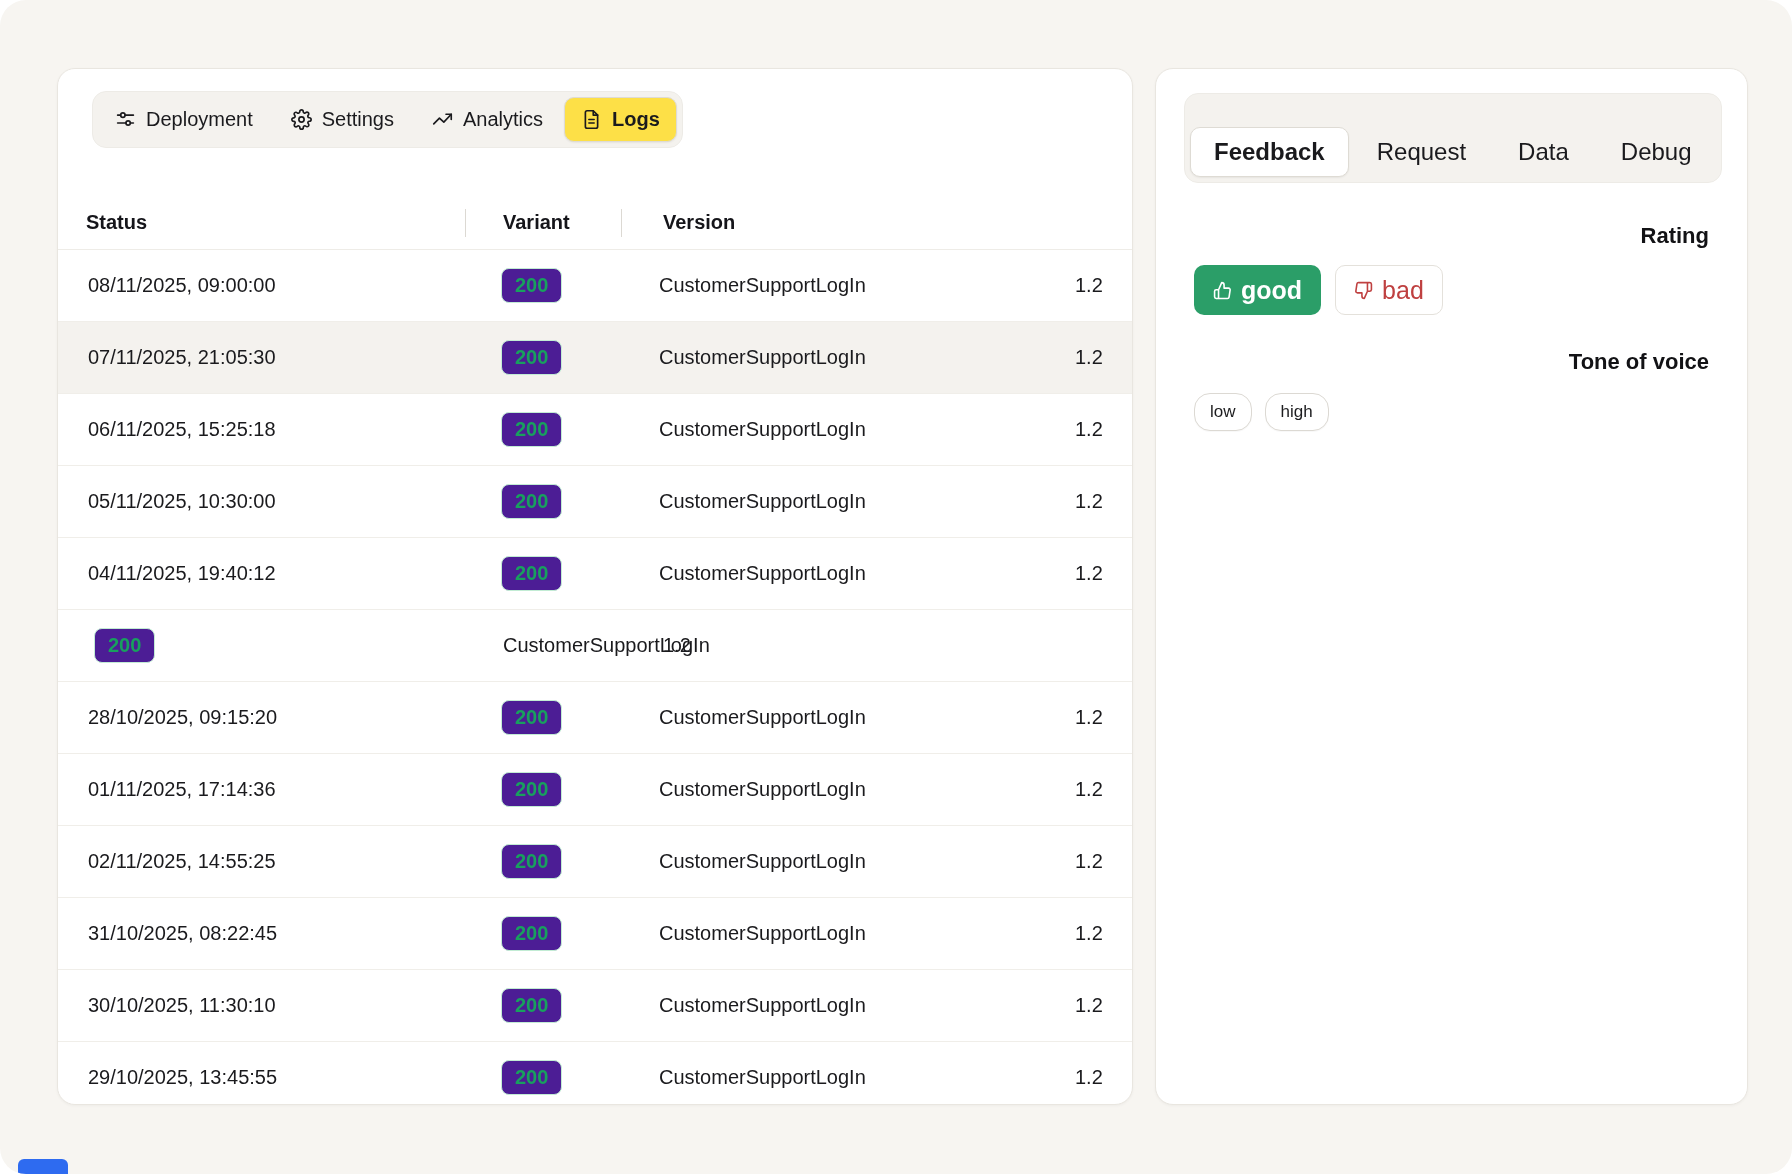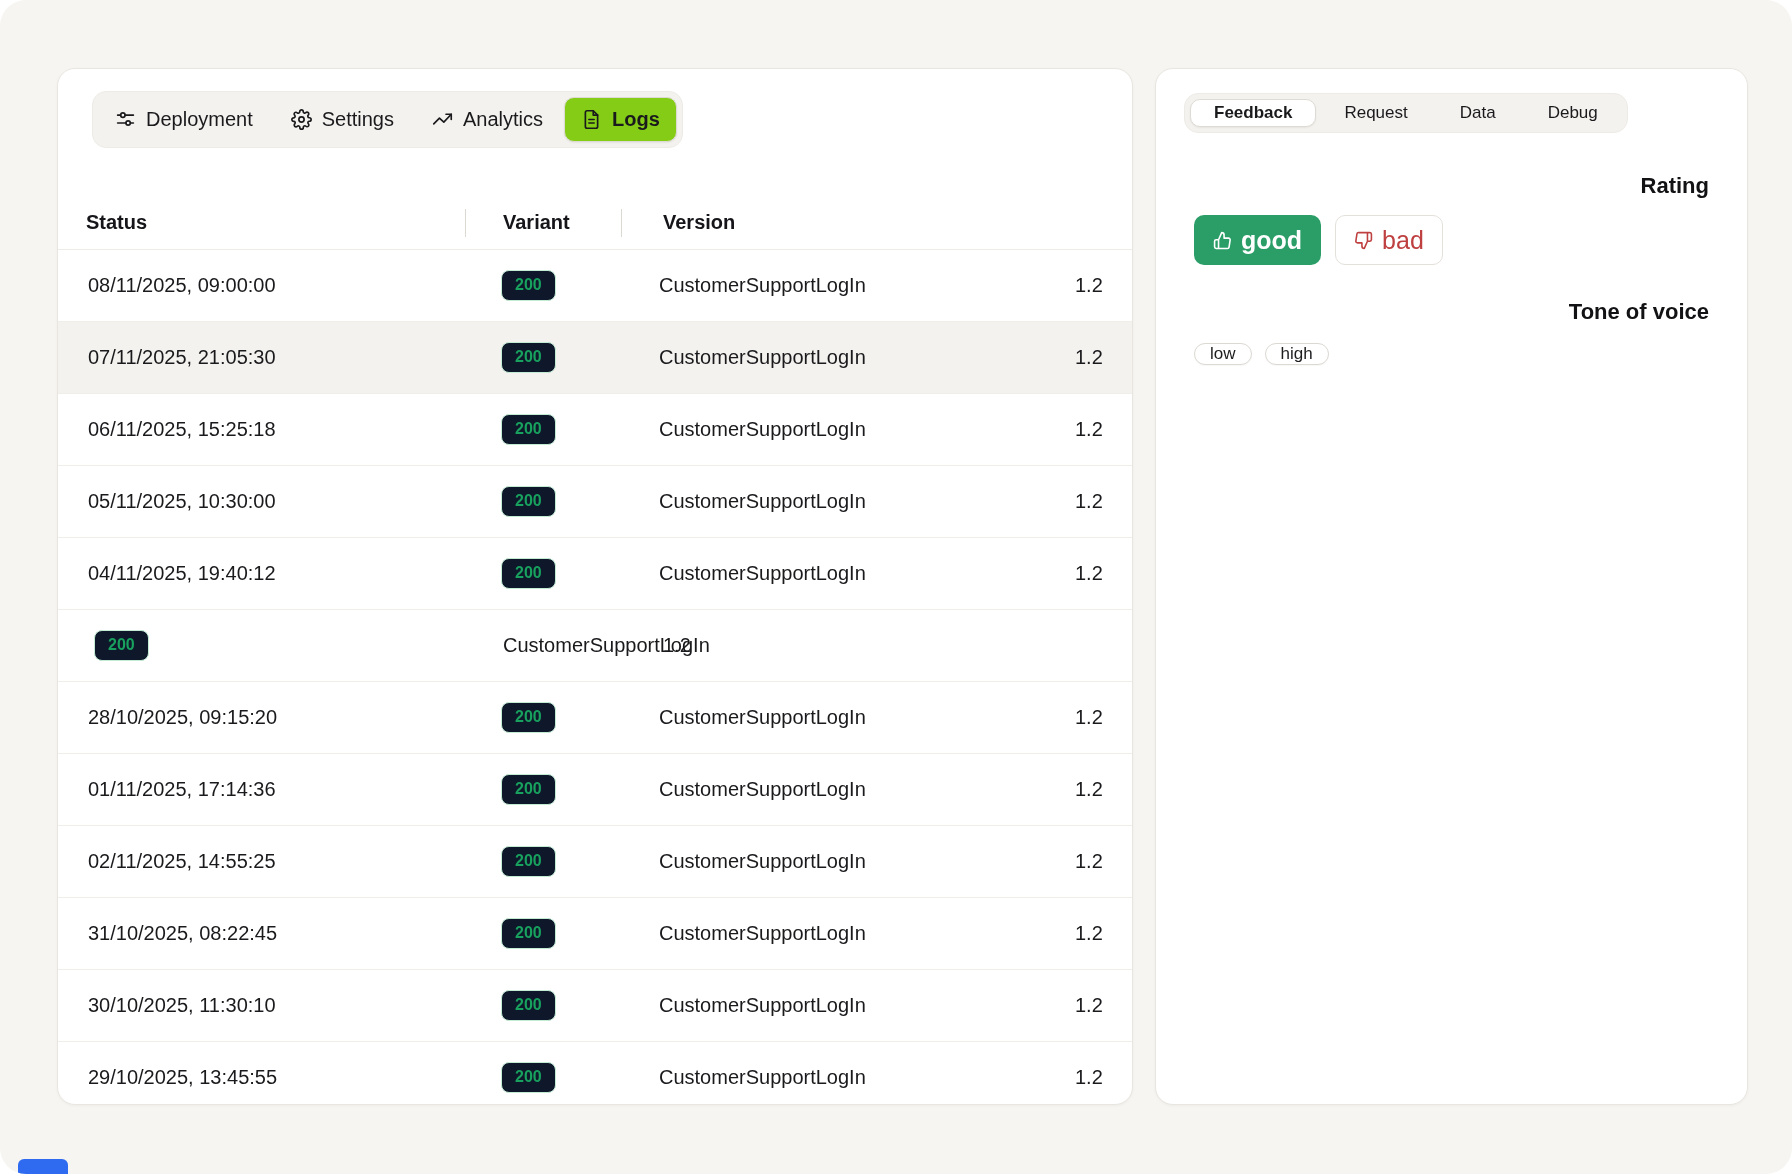--- a/index.html
+++ b/index.html
@@ -25,29 +25,29 @@
     background:#f4f2ee; border:1px solid #edebe6; border-radius:14px;
     padding:5px; gap:4px; align-items:center;
   }
   .left-card .tab-group { margin:0 0 48px 34px; }
   .tab {
     display:inline-flex; align-items:center; gap:10px;
     padding:10px 16px; border-radius:10px; border:1px solid transparent;
     font-size:20px; font-weight:500; color:#1a1a1d; cursor:pointer; white-space:nowrap;
   }
   .tab.selected {
-    background:#84cc16; border-color:#dedbd4; font-weight:600;
+    background:#fde047; border-color:#dedbd4; font-weight:600;
     box-shadow:0 1px 2px rgba(0,0,0,.06);
   }
   .ticon { display:inline-flex; align-items:center; }
   .ticon svg { display:block; }
 
   .rtab {
-    padding:3px 23px; border-radius:10px; border:1px solid transparent;
-    font-size:17px; font-weight:500; color:#1a1a1d; cursor:pointer; white-space:nowrap;
+    padding:10px 23px; border-radius:10px; border:1px solid transparent;
+    font-size:24px; font-weight:500; color:#1a1a1d; cursor:pointer; white-space:nowrap;margin-top:28px;
   }
   .rtab.selected {
     background:#ffffff; border-color:#dedbd4;
     box-shadow:0 1px 2px rgba(0,0,0,.06); font-weight:600;
   }
 
   
   .t-header, .tr { display:grid; grid-template-columns:407px 156px 412px 1fr; }
   .t-header { border-bottom:1px solid #eeece7; }
   .th {
@@ -58,42 +58,42 @@
   .th + .th::before {
     content:""; position:absolute; left:0; top:50%; transform:translateY(-50%);
     width:1px; height:28px; background:#dcd9d3;
   }
   .tr { height:72px; align-items:center; border-bottom:1px solid #f0eee9; cursor:pointer; }
   .tr.selected { background:#f4f2ee; }
   .td { font-size:20px; color:#1a1a1d; padding-left:30px; white-space:nowrap; }
   .td.c1 { padding-left:36px; } .td.c2 { padding-left:38px; } .td.c3 { padding-left:42px; }
 
   .badge {
-    display:inline-block; background:#0f172a; border:1px solid #c2ecd4;
-    color:var(--status-green, #18a05e); font-weight:700; font-size:16px;
+    display:inline-block; background:#4c1d95; border:1px solid #c2ecd4;
+    color:var(--status-green, #18a05e); font-weight:700; font-size:20px;
     padding:5px 13px; border-radius:8px; line-height:1.15;
   }
 
   
   .panel-content { padding:40px 10px 0; }
   .section-title { font-size:22px; font-weight:600; color:#121215; margin:0 0 16px;text-align:right; }
   .btn-row { display:flex; gap:14px; margin-bottom:34px; }
   .btn {
     display:inline-flex; align-items:center; gap:9px; font-family:inherit;
     font-size:25px; border-radius:10px; padding:9px 18px;
     border:1px solid transparent; cursor:pointer; line-height:1.2;
   }
   .btn svg { display:block; }
   .btn-good { background:var(--good-button-green, #2b9e68); color:#ffffff; font-weight:600; }
   .btn-bad  { background:#ffffff; color:var(--bad-red, #bf4040); border-color:#e4e1db; font-weight:500; }
 
   .chip-row { display:flex; gap:13px; margin-top:18px; }
   .chip {
     border:1px solid #dcd9d3; background:#ffffff; border-radius:16px;
-    padding:0 15px; font-size:17px; color:#1d1d1f; cursor:pointer;
+    padding:8px 15px; font-size:17px; color:#1d1d1f; cursor:pointer;
     box-shadow:0 1px 1px rgba(0,0,0,.03);
   }
 
   .blue-chip {
     position:absolute; left:18px; bottom:0; width:50px; height:15px;
     background:var(--accent-blue, #2e6bf0); border-radius:6px 6px 0 0;
   }
 </style>
 </head>
 <body>

